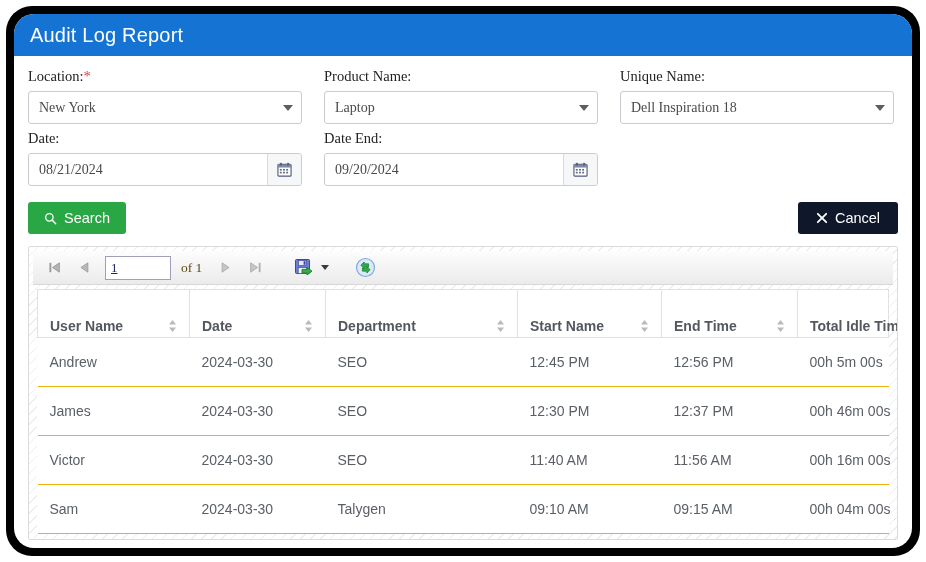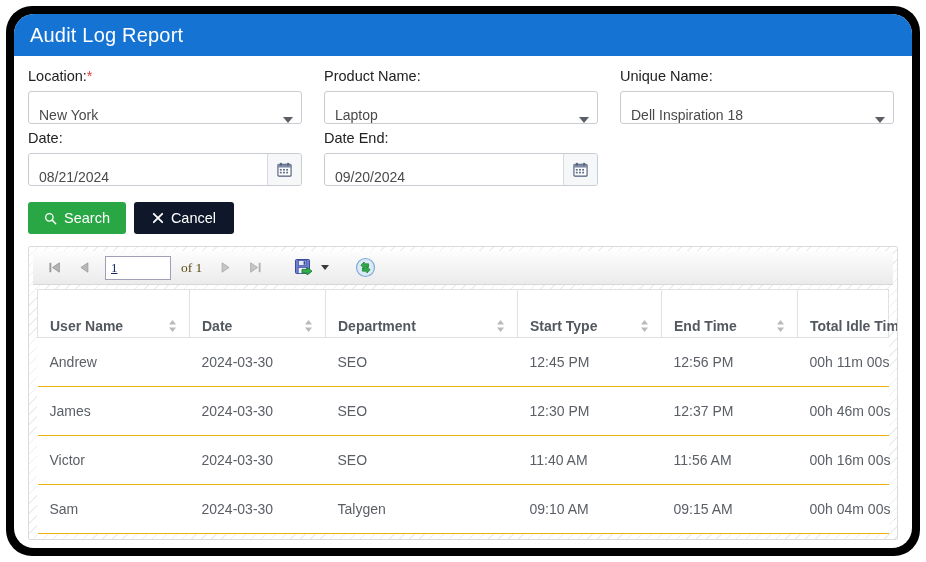--- a/index.html
+++ b/index.html
@@ -41,37 +41,37 @@
     letter-spacing: .2px;
   }
 
   
   .form-area { padding: 10px 14px 0 14px; }
   .form-row {
     display: flex;
     gap: 22px;
     margin-bottom: 4px;
   }
-  .field { width: 274px; }
+  .field { width: 274px; font-family: Liberation Serif, serif; }
   .field-label {
     font-size: 14.5px;
     color: #222222;
     margin-bottom: 5px;
     height: 20px;
     line-height: 20px;
   }
   .req-star { color: #e03b3b; }
 
   .select-box, .date-box {
     height: 33px;
     border: 1px solid #c9ccd0;
     border-radius: 3px;
     background: #ffffff;
     display: flex;
-    align-items: flex-end;
+    align-items: center;
     position: relative;
     overflow: hidden;
   }
   .select-value, .date-value {
     flex: 1;
     padding: 0 8px 0 10px;
     font-size: 14px;
     color: #4a4a4a;
     white-space: nowrap;
     overflow: hidden;
@@ -92,22 +92,22 @@
     align-self: stretch;
     border-left: 1px solid #d6d9dd;
     background: #f6f7f8;
     display: flex; align-items: center; justify-content: center;
   }
   .cal-ico { display:block; }
 
   
   .btn-row {
     display: flex;
-    justify-content: flex-start;
-    gap: 8px;
+    justify-content: space-between;
+    gap: 16px;
     padding: 12px 14px 0 14px;
   }
   .btn {
     height: 32px;
     border: none;
     border-radius: 3px;
     color: #ffffff;
     font-size: 14.5px;
     font-family: "Liberation Sans", sans-serif;
     display: inline-flex;
@@ -432,21 +432,21 @@
               <span class="th-inner">
                 <span>Department</span>
                 <svg class="sort-ico" width="9" height="14" viewBox="0 0 9 14">
                   <polygon points="4.5,1 8,5.4 1,5.4" fill="#b6b9be"></polygon>
                   <polygon points="4.5,13 8,8.6 1,8.6" fill="#b6b9be"></polygon>
                 </svg>
               </span>
             </th>
             <th>
               <span class="th-inner">
-                <span>Start Type</span>
+                <span>Start Name</span>
                 <svg class="sort-ico" width="9" height="14" viewBox="0 0 9 14">
                   <polygon points="4.5,1 8,5.4 1,5.4" fill="#b6b9be"></polygon>
                   <polygon points="4.5,13 8,8.6 1,8.6" fill="#b6b9be"></polygon>
                 </svg>
               </span>
             </th>
             <th>
               <span class="th-inner">
                 <span>End Time</span>
                 <svg class="sort-ico" width="9" height="14" viewBox="0 0 9 14">
@@ -462,21 +462,21 @@
             </th>
           </tr>
         </thead>
         <tbody>
           <tr>
             <td>Andrew</td>
             <td>2024-03-30</td>
             <td>SEO</td>
             <td class="num">12:45 PM</td>
             <td class="num">12:56 PM</td>
-            <td class="num">00h 11m 00s</td>
+            <td class="num">00h 5m 00s</td>
           </tr>
           <tr>
             <td>James</td>
             <td>2024-03-30</td>
             <td>SEO</td>
             <td class="num">12:30 PM</td>
             <td class="num">12:37 PM</td>
             <td class="num">00h 46m 00s</td>
           </tr>
           <tr>

